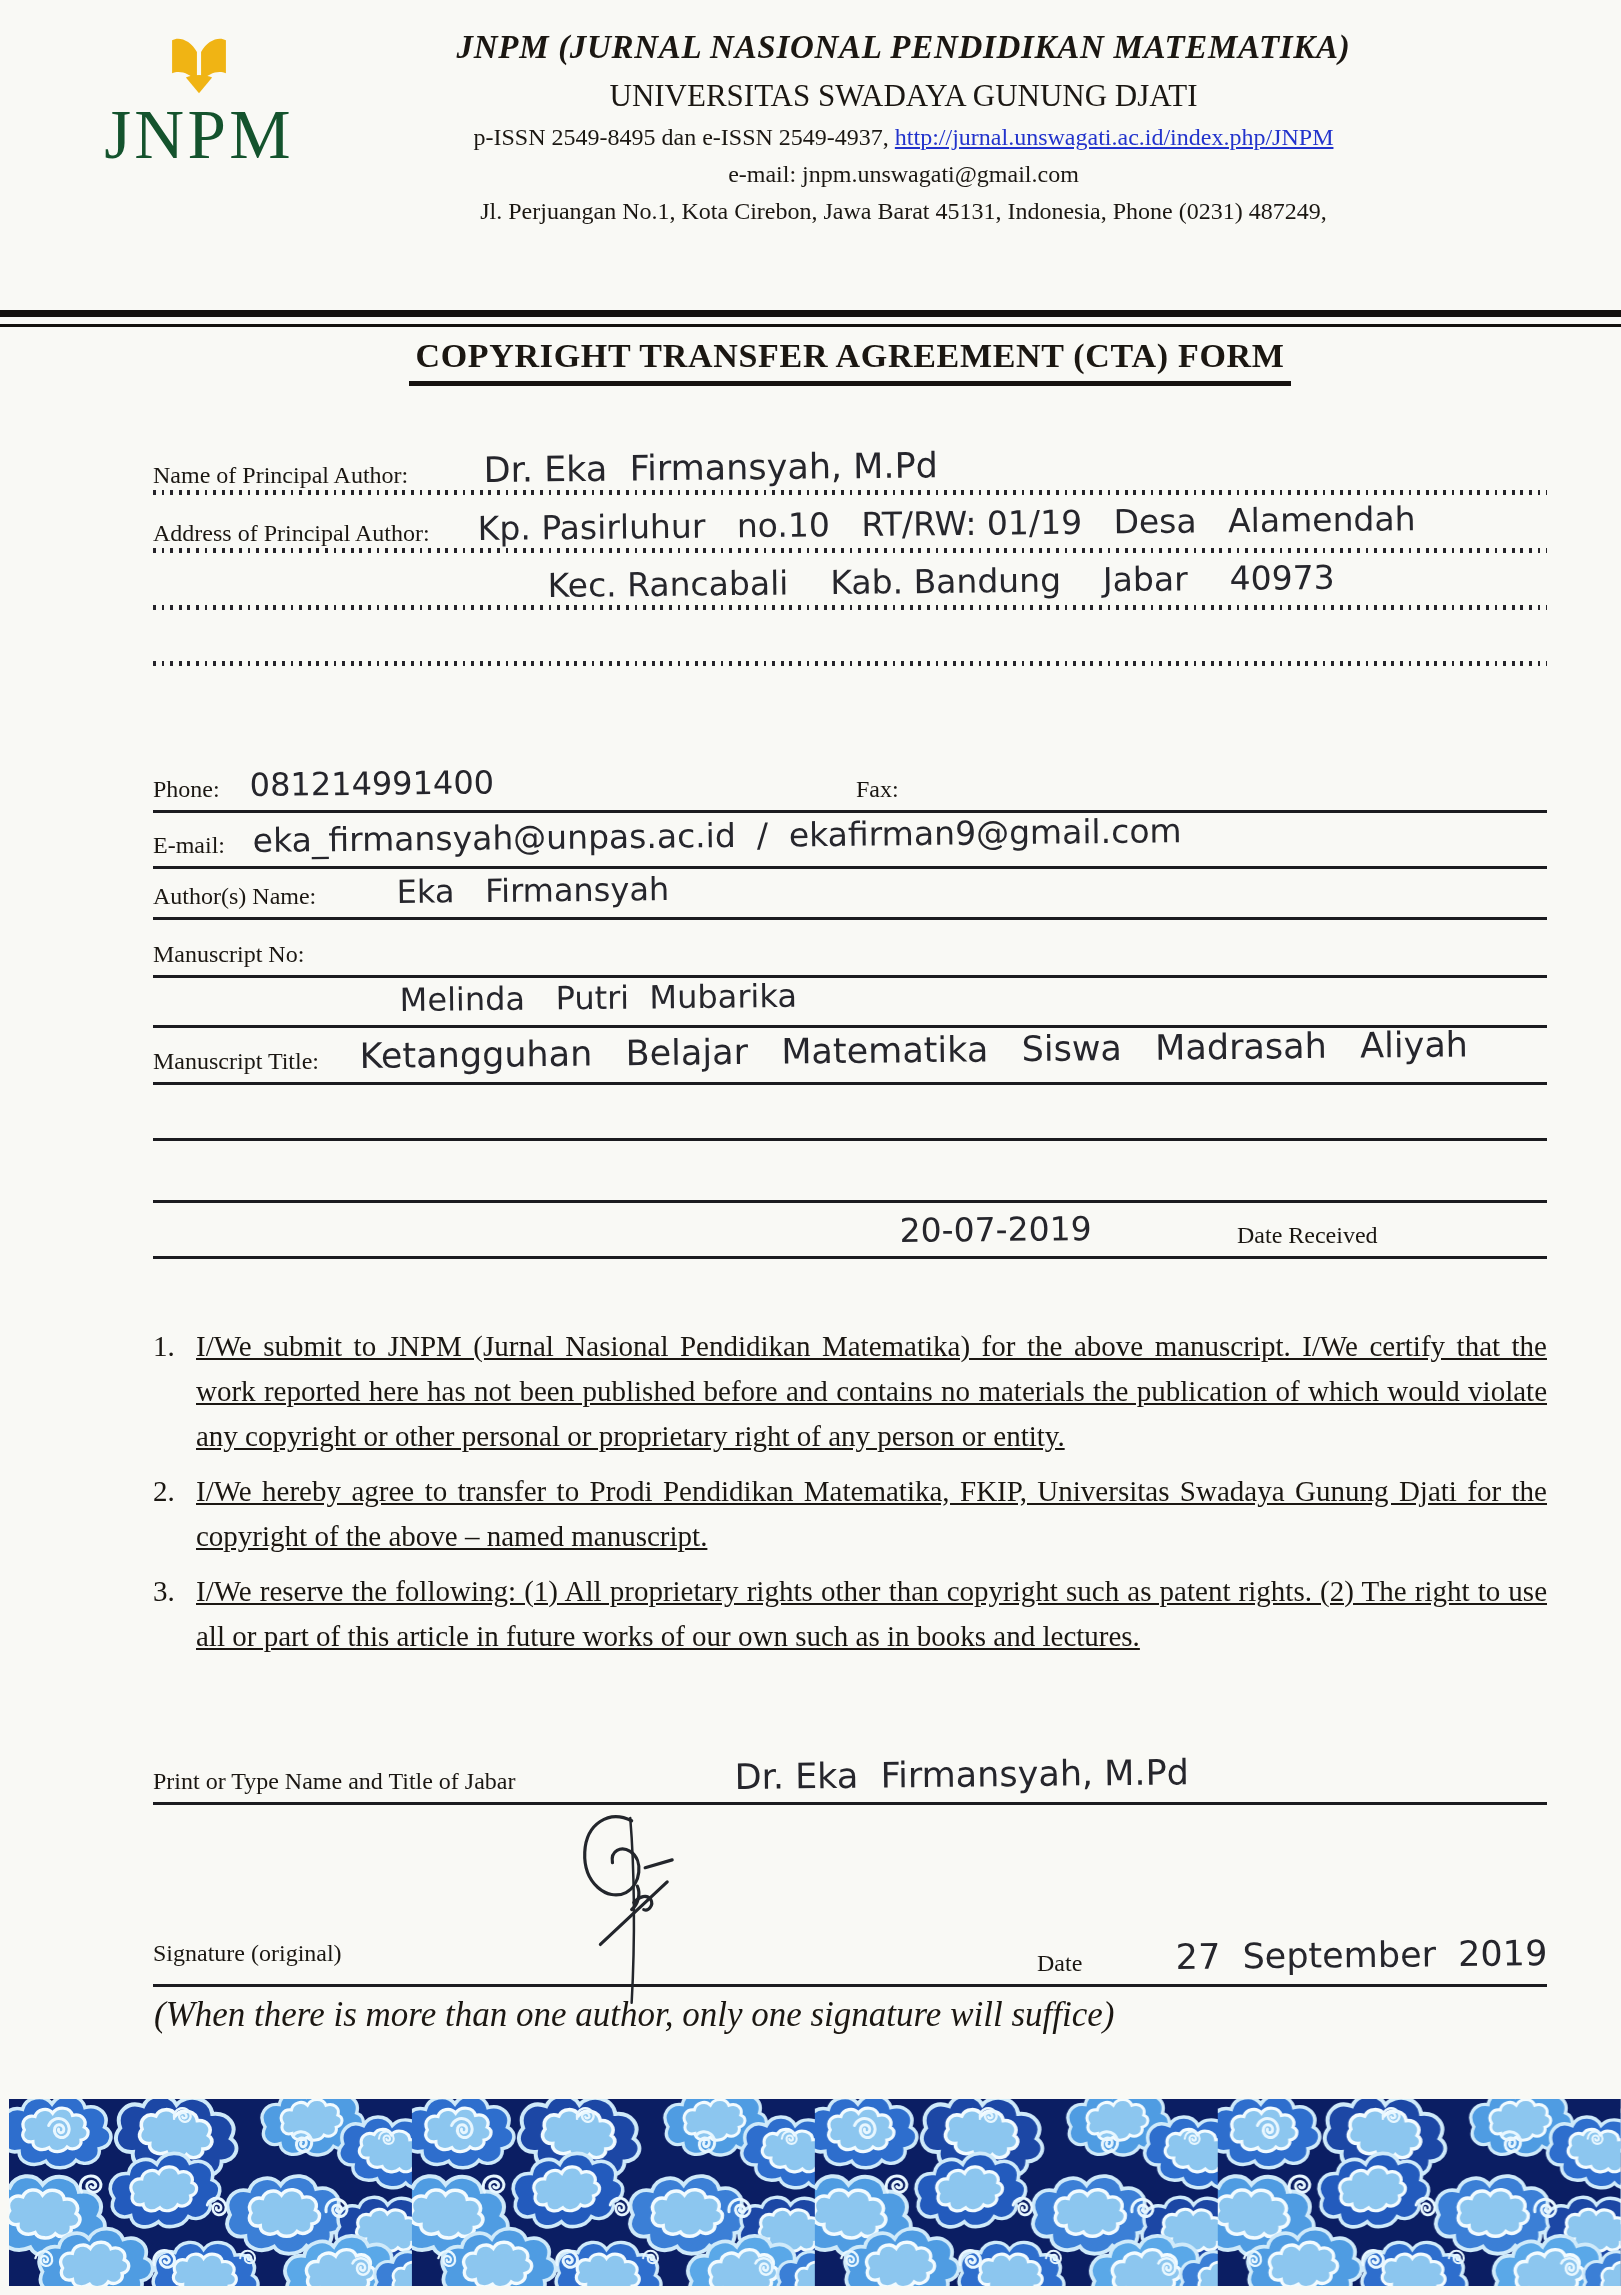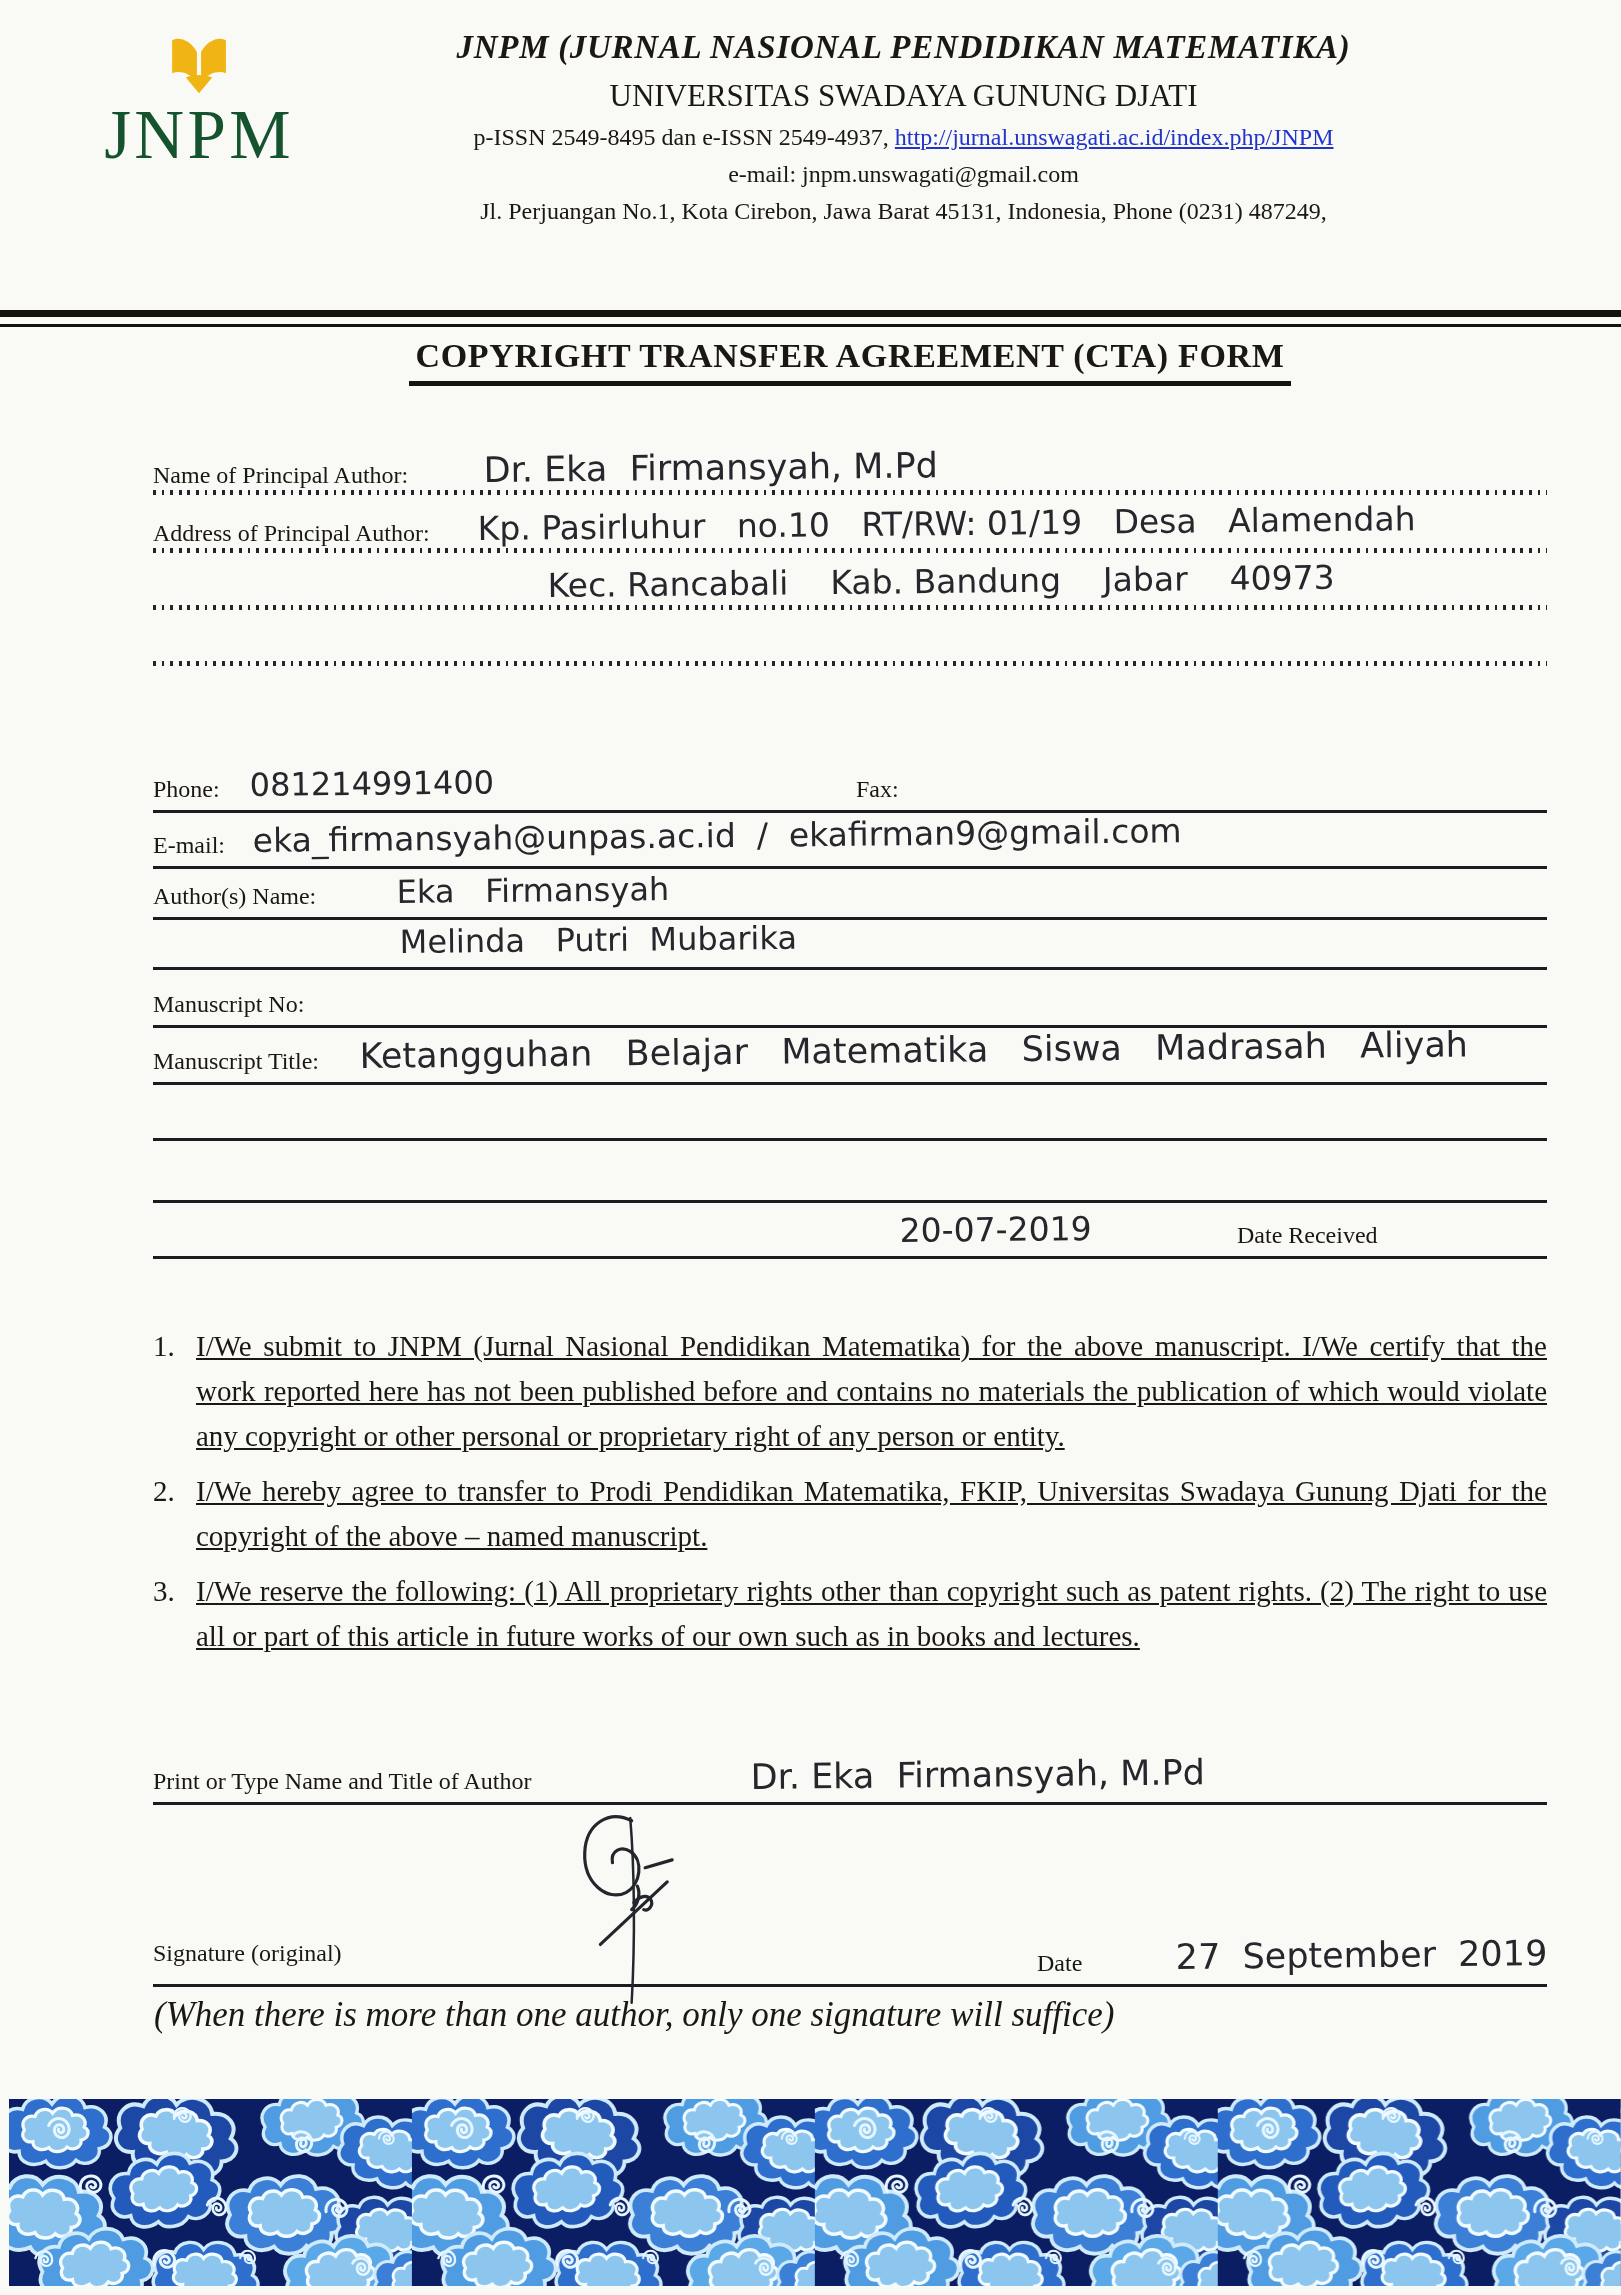--- a/index.html
+++ b/index.html
@@ -145,26 +145,26 @@
     <div class="row solid row-email">
       <span class="lbl">E-mail:</span>
       <span class="hand">eka_firmansyah@unpas.ac.id  /  ekafirman9@gmail.com</span>
     </div>
 
     <div class="row solid row-auth1">
       <span class="lbl">Author(s) Name:</span>
       <span class="hand">Eka   Firmansyah</span>
     </div>
 
+    <div class="row solid row-msno">
+      <span class="lbl">Manuscript No:</span>
+    </div>
+
     <div class="row solid row-auth2">
       <span class="hand">Melinda   Putri  Mubarika</span>
-    </div>
-
-    <div class="row solid row-msno">
-      <span class="lbl">Manuscript No:</span>
     </div>
 
     <div class="row solid row-mstitle">
       <span class="lbl">Manuscript Title:</span>
       <span class="hand">Ketangguhan   Belajar   Matematika   Siswa   Madrasah   Aliyah</span>
     </div>
 
     <div class="row solid row-solid-empty1"></div>
     <div class="row solid row-solid-empty2"></div>
 
@@ -183,21 +183,21 @@
         <span class="txt">I/We hereby agree to transfer to Prodi Pendidikan Matematika, FKIP, Universitas Swadaya Gunung Djati for the copyright of the above – named manuscript.</span>
       </div>
       <div class="term">
         <span class="num">3.</span>
         <span class="txt">I/We reserve the following: (1) All proprietary rights other than copyright such as patent rights. (2) The right to use all or part of this article in future works of our own such as in books and lectures.</span>
       </div>
     </div>
   </div>
 
   <div class="row solid print-row">
-    <span class="lbl">Print or Type Name and Title of Author</span>
+    <span class="lbl">Print or Type Name and Title of Jabar</span>
     <span class="hand">Dr. Eka  Firmansyah, M.Pd</span>
   </div>
 
   <svg class="flourish" viewBox="0 0 170 280">
     <g fill="none" stroke="#23262c" stroke-width="4.5" stroke-linecap="round">
       <path d="M100,18 C68,2 36,22 34,62 C32,106 66,132 92,119 C113,108 117,73 98,61 C85,53 70,60 73,77"></path>
       <path d="M98,14 C104,86 105,186 100,274" stroke-width="3.5"></path>
       <path d="M56,192 L150,104"></path>
       <path d="M108,110 C113,121 109,136 100,143"></path>
       <path d="M103,133 C111,124 122,121 127,129 C131,136 124,146 117,143"></path>

